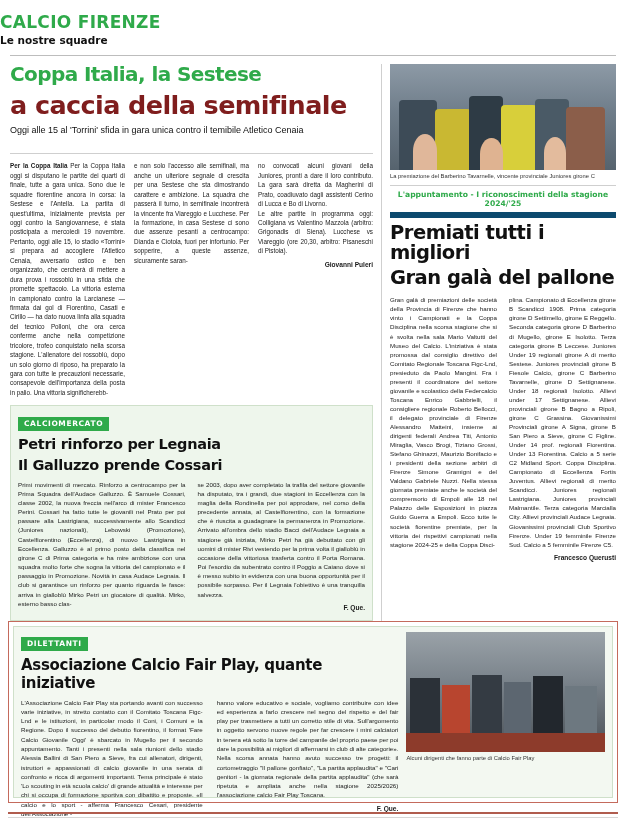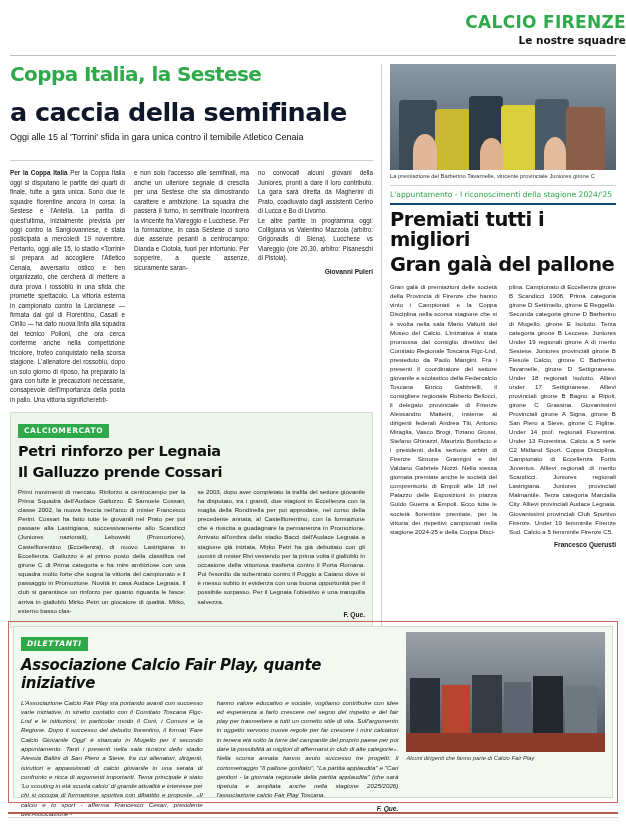--- a/index.html
+++ b/index.html
@@ -6,21 +6,21 @@
   body{
     width:626px; height:827px;
     background:#ffffff;
     font-family:"Liberation Sans", sans-serif;
     color:#1a1a1a;
     overflow:hidden;
   }
   .page{position:relative;width:626px;height:827px;box-sizing:border-box;}
 
   
-  .masthead{padding-top:12px;text-align:right;}
+  .masthead{padding-top:12px;text-align:left;}
   .masthead .kicker{
     color:#2faa4a;
     font-weight:bold;
     font-size:17px;
     letter-spacing:.3px;
     font-family:"DejaVu Sans", sans-serif;
   }
   .masthead .sub{
     color:#111;
     font-weight:bold;
@@ -33,22 +33,22 @@
   
   .top{display:flex;padding:8px 10px 0 10px;box-sizing:border-box;}
   .top-left{width:372px;padding-right:8px;box-sizing:border-box;border-right:1px solid #cfcfcf;}
   .top-right{width:234px;padding-left:8px;box-sizing:border-box;}
 
   .hl-green{
     color:#2faa4a;font-weight:bold;font-size:20px;line-height:1.02;
     letter-spacing:-.6px;font-family:"DejaVu Sans", sans-serif;
   }
   .hl-black{
-    color:#0f172a;font-weight:bold;font-size:25.5px;line-height:1.02;
-    letter-spacing:-.6px;margin-top:15px;font-family:"DejaVu Sans", sans-serif;
+    color:#7f1d1d;font-weight:bold;font-size:25.5px;line-height:1.02;
+    letter-spacing:-.6px;margin-top:8px;font-family:"DejaVu Sans", sans-serif;
   }
   .standfirst{
     font-size:9px;color:#111;margin-top:7px;padding-bottom:18px;
     border-bottom:1px solid #cfcfcf;
   }
 
   
   .tag{
     display:inline-block;background:#2faa4a;color:#fff;font-weight:bold;
     font-size:7.5px;letter-spacing:.6px;padding:2.5px 6px;
@@ -66,23 +66,24 @@
 
   
   .photo{
     width:100%;height:106px;position:relative;overflow:hidden;
     background:linear-gradient(180deg,#8d9aa6 0%,#6f7d8a 45%,#56636e 100%);
   }
   .photo .fig{position:absolute;bottom:0;border-radius:4px 4px 0 0;}
   .caption{font-size:5.8px;color:#333;margin-top:3px;line-height:1.3;}
   .cap-rule{border-top:1px solid #cfcfcf;margin-top:4px;}
   .eyebrow{
-    color:#2faa4a;font-size:7.6px;font-weight:normal;margin-top:4px;
-    border-bottom:2px solid #0c4a6e;padding-bottom:4px;
-    font-family:"DejaVu Sans", sans-serif;
+    color:#2faa4a;font-size:7.6px;font-weight:bold;margin-top:4px;
+    border-bottom:6px solid #0c4a6e;padding-bottom:4px;
+    font-family:"DejaVu Sans", sans-serif;
+    text-align:center;
   }
 
   
   .mercato{
     margin-top:8px;background:#eef6ec;border:1px solid #cfe0ca;
     padding:6px 7px 7px 7px;box-sizing:border-box;
   }
   .mercato h2{
     margin:6px 0 0 0;font-size:14.5px;line-height:1.06;color:#111;
     font-weight:bold;letter-spacing:-.3px;font-family:"DejaVu Sans", sans-serif;
@@ -102,21 +103,21 @@
     letter-spacing:-.5px;margin-top:5px;font-family:"DejaVu Sans", sans-serif;
   }
 
   
   .bottom{
     position:absolute;left:8px;top:621px;width:610px;height:182px;
     border:1px solid #c46a5c;box-sizing:border-box;padding:4px;
   }
   .bottom-inner{
     border:1px solid #cfe0ca;background:#f3f8f1;height:100%;box-sizing:border-box;
-    padding:5px 7px;display:flex;font-style:italic;
+    padding:5px 7px;display:flex;
   }
   .bot-text{width:388px;padding-right:8px;box-sizing:border-box;}
   .bot-photo{width:200px;box-sizing:border-box;}
   .bottom h2{
     margin:5px 0 0 0;font-size:15px;color:#111;font-weight:bold;
     letter-spacing:-.3px;font-family:"DejaVu Sans", sans-serif;
   }
   .bot-cols{display:flex;margin-top:6px;}
   .bcol{width:50%;font-size:6.2px;line-height:1.5;text-align:justify;}
   .bcol.left{padding-right:7px;box-sizing:border-box;}

